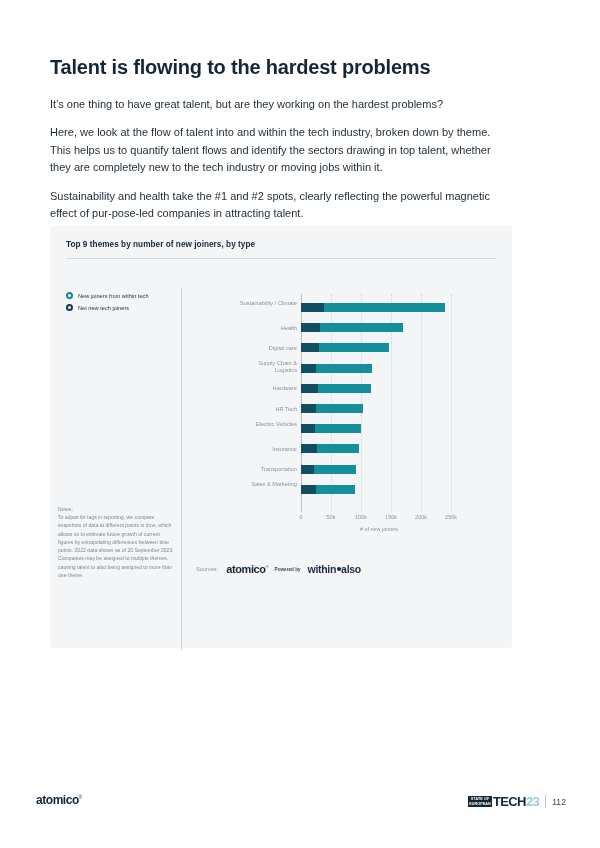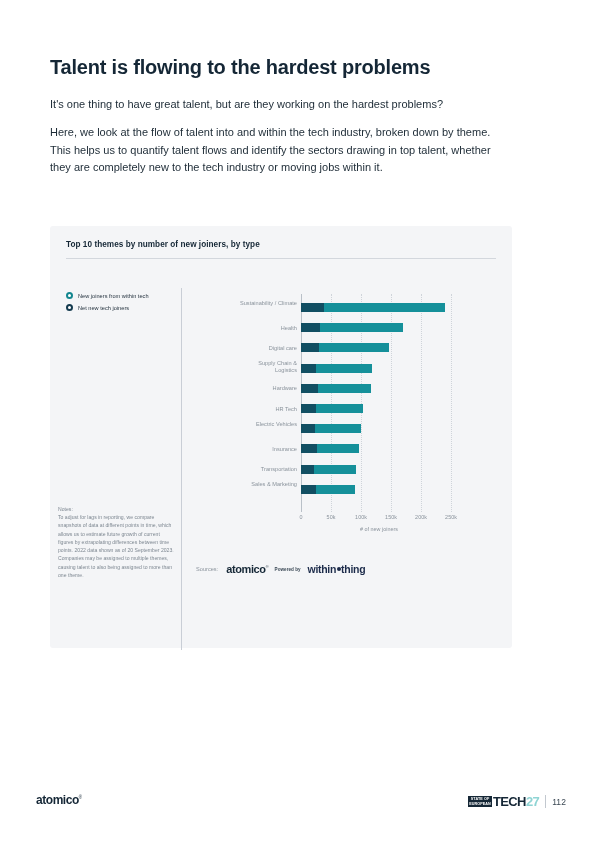--- a/index.html
+++ b/index.html
@@ -139,25 +139,26 @@
 </style>
 </head>
 <body>
 
 <div class="page">
 
   <div class="article">
     <h1 class="headline">Talent is flowing to the hardest problems</h1>
     <p class="para">It's one thing to have great talent, but are they working on the hardest problems?</p>
     <p class="para">Here, we look at the flow of talent into and within the tech industry, broken down by theme. This helps us to quantify talent flows and identify the sectors drawing in top talent, whether they are completely new to the tech industry or moving jobs within it.</p>
+    <p class="para">Sustainability and health take the #1 and #2 spots, clearly reflecting the powerful magnetic effect of pur-pose-led companies in attracting talent.</p>
   </div>
 
   <div class="card">
 
-    <div class="card-title">Top 10 themes by number of new joiners, by type</div>
+    <div class="card-title">Top 9 themes by number of new joiners, by type</div>
     <div class="card-rule"></div>
 
     <div class="legend">
       <div class="legend-row">
         <span class="legend-dot"></span>
         <span class="legend-label">New joiners from within tech</span>
       </div>
       <div class="legend-row">
         <span class="legend-dot dark"></span>
         <span class="legend-label">Net new tech joiners</span>
@@ -240,32 +241,32 @@
           <div class="xtick" style="left: 90px;">150k</div>
           <div class="xtick" style="left: 120px;">200k</div>
           <div class="xtick" style="left: 150px;">250k</div>
         </div>
     </div>
 
     <div class="sources">
       <span class="sources-label">Sources:</span>
       <span class="logo-atomico"><span>atomico</span><span class="reg">®</span></span>
       <span class="poweredby">Powered by</span>
-      <span class="logo-revelio"><span>within</span><span class="revelio-dot"></span><span>thing</span></span>
+      <span class="logo-revelio"><span>within</span><span class="revelio-dot"></span><span>also</span></span>
     </div>
 
   </div>
 
   <div class="footer">
     <div class="footer-atomico"><span>atomico</span><span class="reg">®</span></div>
     <div class="footer-right">
       <span class="set-stack">
         <span style="display:block">STATE OF</span>
         <span style="display:block">EUROPEAN</span>
       </span>
       <span class="set-tech">TECH</span>
-      <span class="set-23">27</span>
+      <span class="set-23">23</span>
       <span class="set-sep"></span>
       <span class="set-page">112</span>
     </div>
   </div>
 
 </div>
 
 </body></html>

